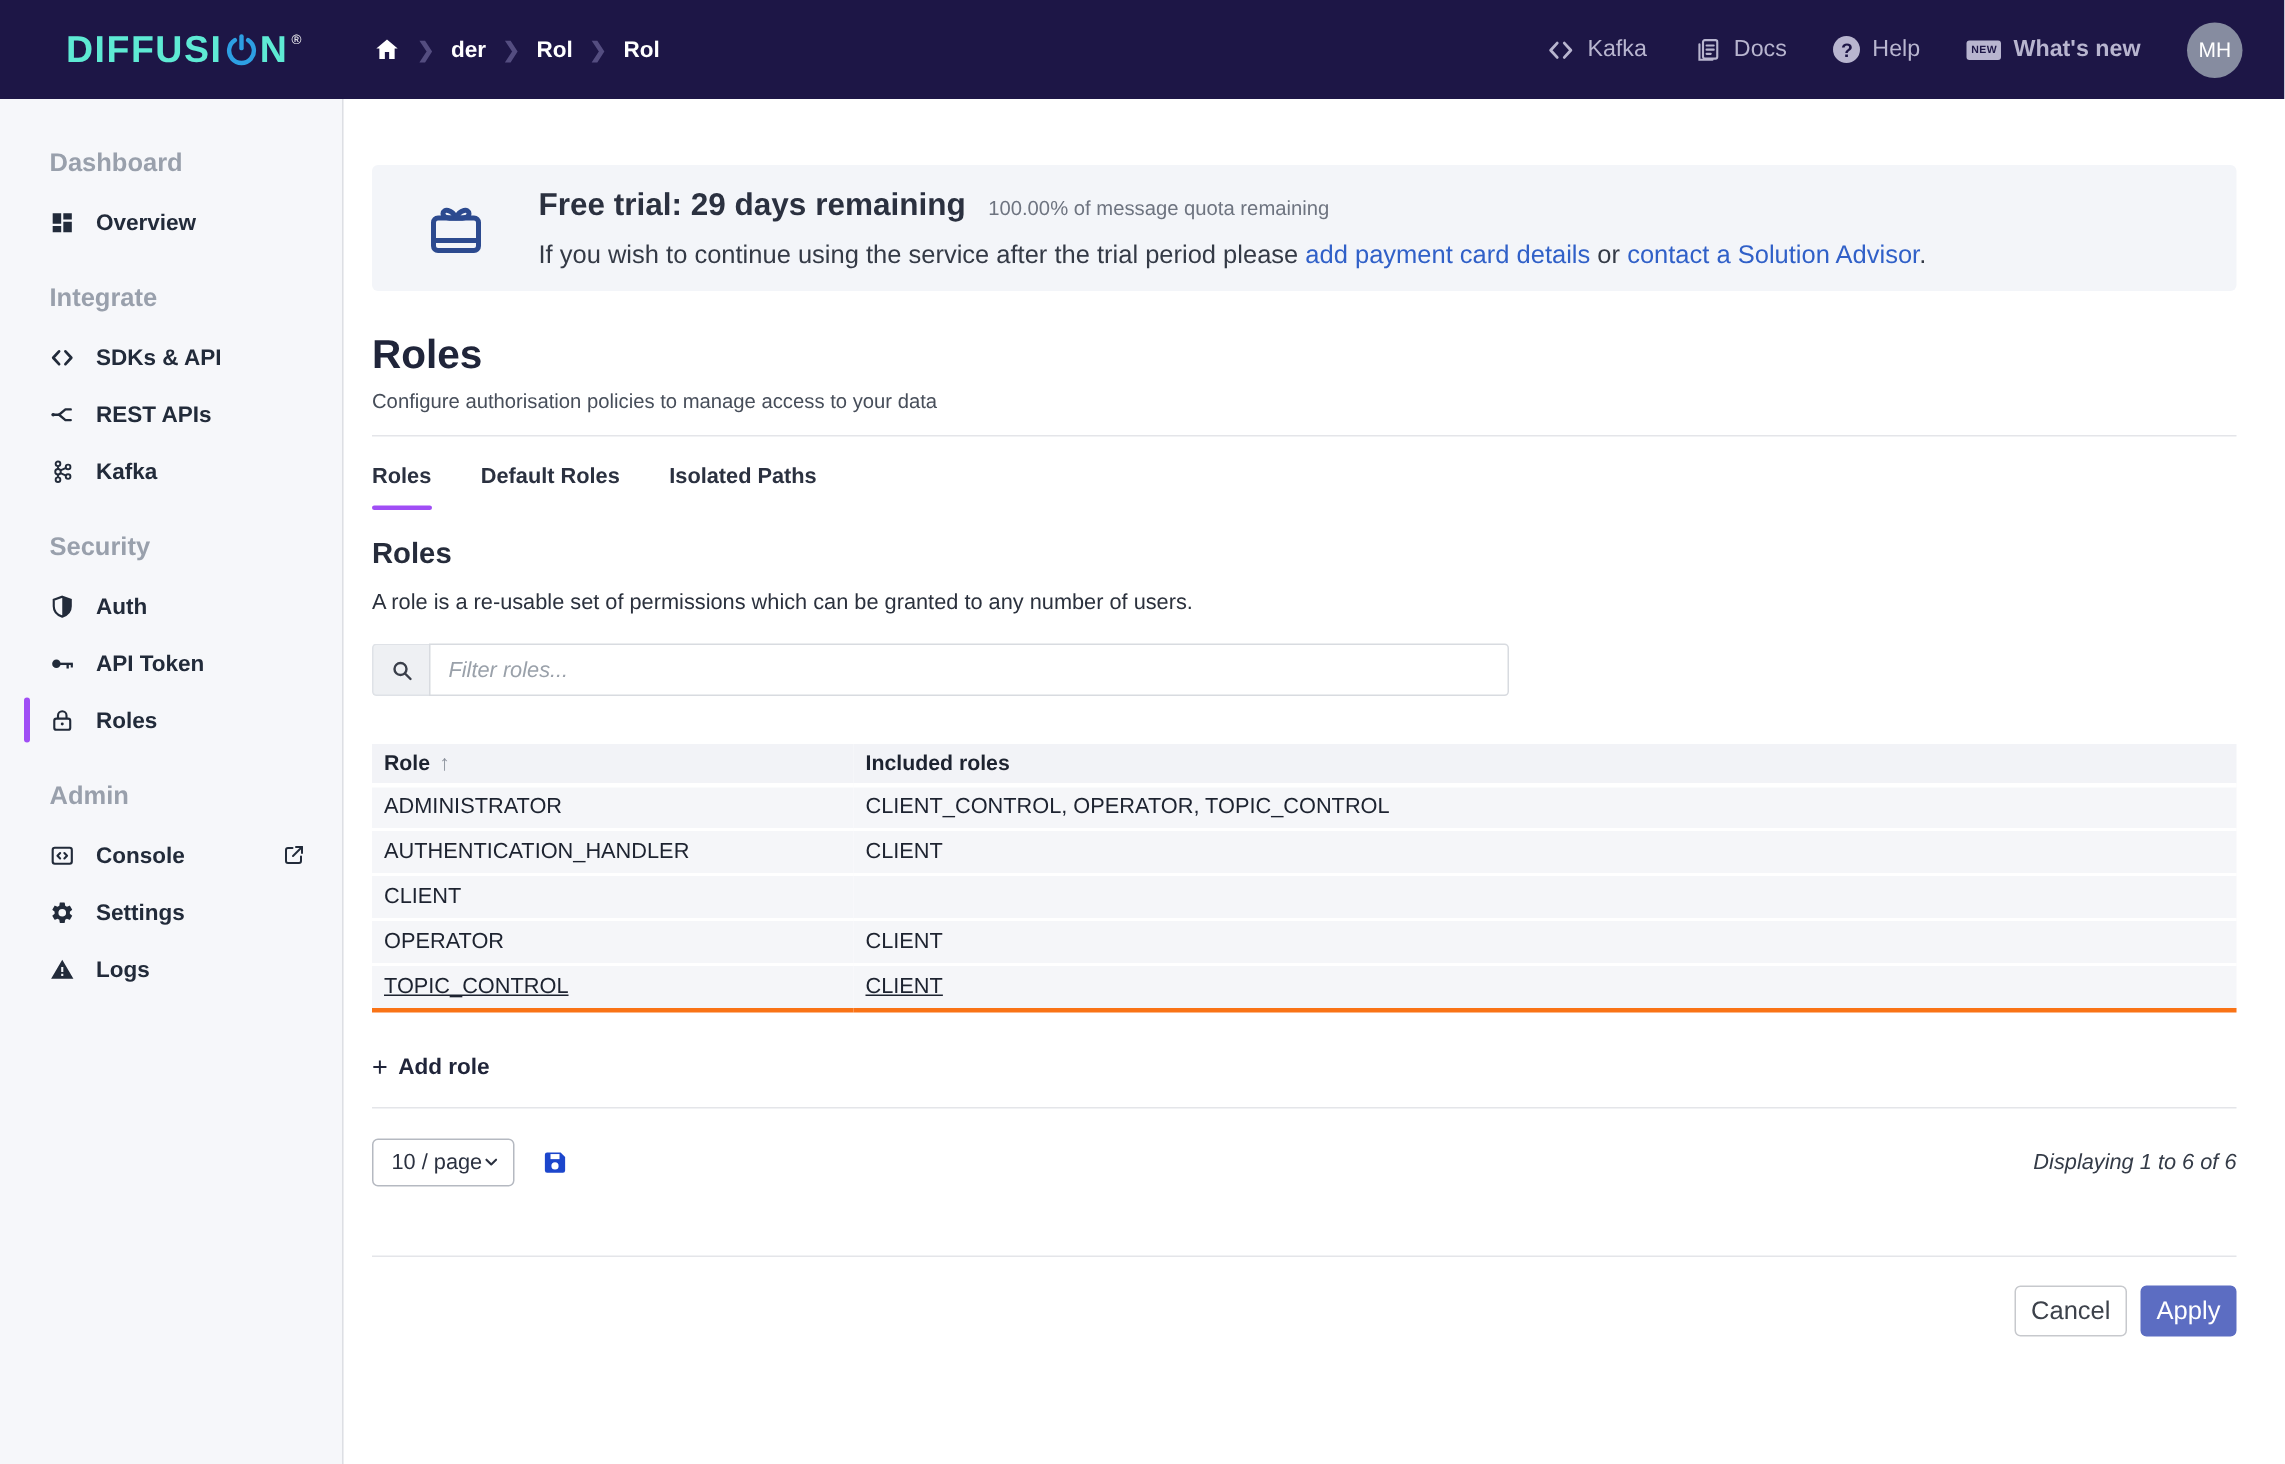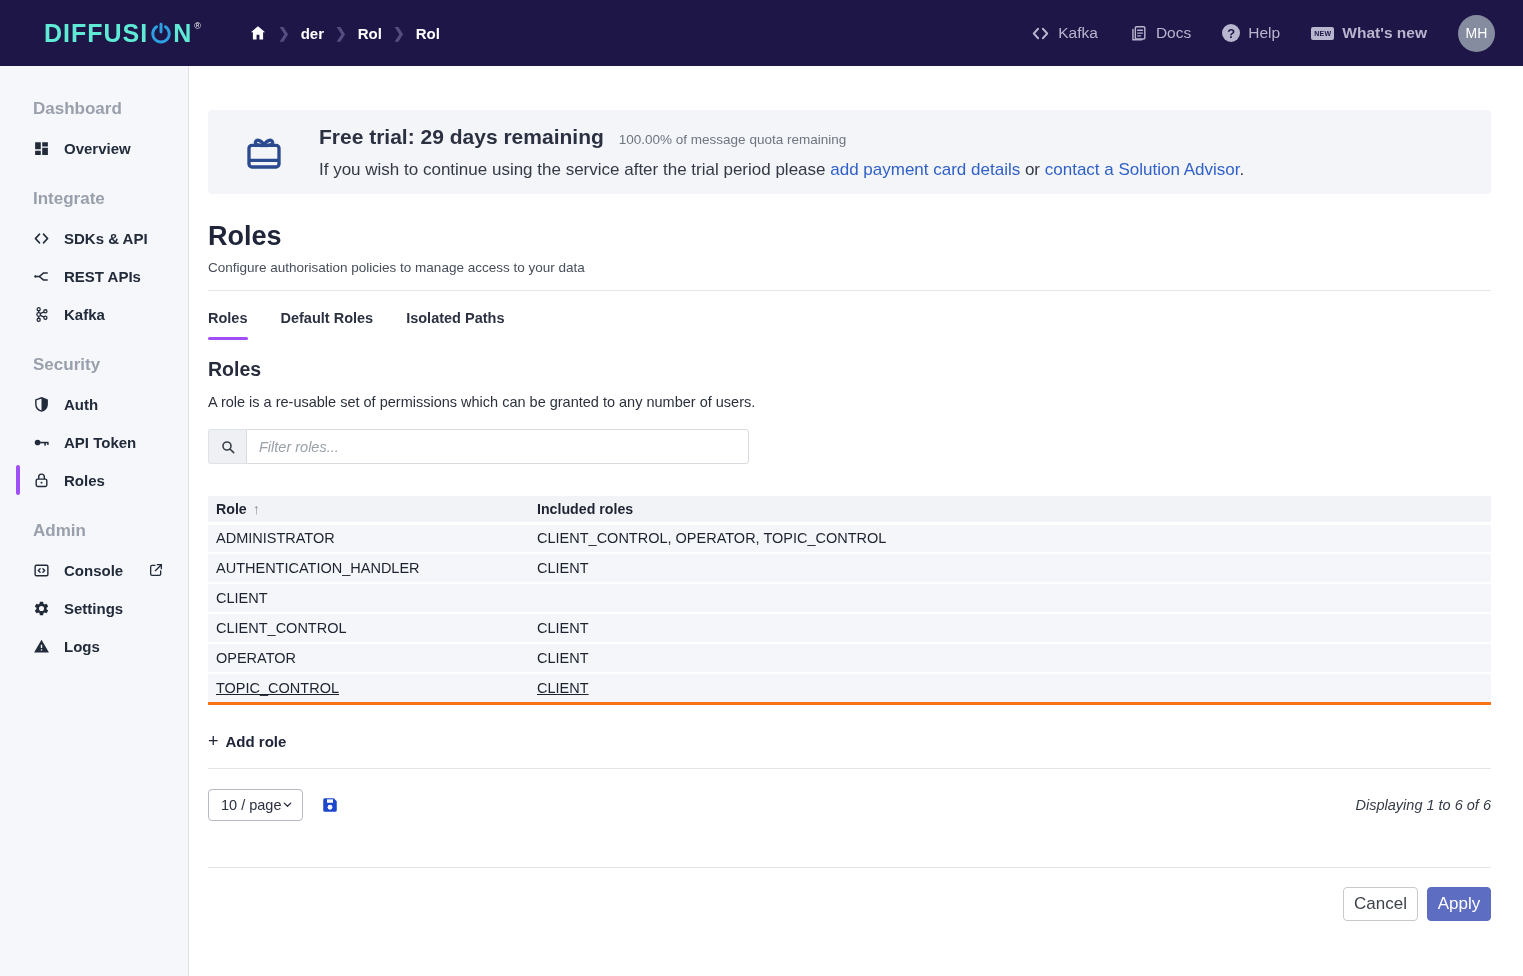--- a/index.html
+++ b/index.html
@@ -23,21 +23,21 @@
   .nav-ic { width:19px; height:19px; }
   .help-circle { width:18px; height:18px; border-radius:50%; background:#b8b5cf; color:#1d1646;
                  font-size:13px; font-weight:700; display:flex; align-items:center; justify-content:center; }
   .new-badge { background:#b8b5cf; color:#1d1646; font-size:7px; font-weight:700;
                border-radius:2px; padding:3px 3px; letter-spacing:.3px; }
   .avatar { width:37px; height:37px; border-radius:50%; background:#868ca0; color:#fff;
             font-size:14px; display:flex; align-items:center; justify-content:center; cursor:pointer; }
 
   
   .app { display:flex; height:910px; }
-  .sidebar { width:189px; background:#f6f7fa; border-right:1px solid #dddfe4;
+  .sidebar { width:229px; background:#f6f7fa; border-right:1px solid #dddfe4;
              padding:33px 16px 0 33px; flex-shrink:0; }
   .side-title { color:#99a0ac; font-size:17px; font-weight:700; margin-bottom:20px; }
   .side-item { display:flex; align-items:center; height:18px; margin-bottom:20px;
                color:#222b3a; font-size:15px; font-weight:700; cursor:pointer; position:relative; }
   .side-section { margin-bottom:32px; }
   .si-icon { width:17px; height:17px; margin-right:14px; flex-shrink:0; display:flex; align-items:center; }
   .si-icon svg { width:17px; height:17px; }
   .side-item.active::before { content:""; position:absolute; left:-17px; top:-6px;
                width:4px; height:30px; border-radius:2px; background:#a04ef5; }
   .ext-icon { width:16px; height:16px; margin-left:auto; margin-right:8px; }
@@ -60,21 +60,21 @@
   .hr1 { margin-top:13px; }
   .tabs { margin-top:19px; display:flex; gap:33px; height:25px; }
   .tab { font-size:14.5px; font-weight:700; color:#2b3140; cursor:pointer; position:relative; }
   .tab.active::after { content:""; position:absolute; left:0; right:0; bottom:-5px;
                        height:3px; border-radius:2px; background:#a04ef5; }
   .sec-heading { margin-top:22px; font-size:19.5px; font-weight:700; color:#262c3b; line-height:24px; }
   .para { font-size:14.5px; color:#2b313d; line-height:18px; }
   .para1 { margin-top:12px; }
   .para2 { margin-top:18px; }
 
-  .filterbox { margin-top:18px; display:flex; height:35px; width:541px; }
+  .filterbox { margin-top:18px; display:flex; height:35px; width:758px; }
   .filter-icon { width:38px; background:#eef0f3; border:1px solid #dfe2e7; border-right:none;
                  border-radius:3px 0 0 3px; display:flex; align-items:center; justify-content:center; }
   .filter-icon svg { width:16px; height:16px; color:#3a3f4a; }
   .filter-input { flex:1; border:1px solid #d8dbe0; border-radius:0 3px 3px 0; padding:0 12px;
                   font-size:14.5px; font-family:"Liberation Sans", sans-serif; color:#2b313d; outline:none; }
   .filter-input::placeholder { color:#9aa1aa; font-style:italic; }
 
   .table { margin-top:32px; width:100%; border-collapse:collapse; }
   .table th { background:#f2f3f7; text-align:left; font-size:14.2px; font-weight:700; color:#1d2330;
               height:27px; padding-left:8px; border-bottom:3px solid #fff; cursor:pointer; }
@@ -342,24 +342,20 @@
         </tr>
         <tr>
           <td>AUTHENTICATION_HANDLER</td>
           <td>CLIENT</td>
         </tr>
         <tr>
           <td>CLIENT</td>
           <td></td>
         </tr>
         <tr>
-          <td>CLIENT_CONTROL</td>
-          <td>CLIENT</td>
-        </tr>
-        <tr>
           <td>OPERATOR</td>
           <td>CLIENT</td>
         </tr>
         <tr>
           <td>TOPIC_CONTROL</td>
           <td>CLIENT</td>
         </tr>
       </tbody>
     </table>
 

